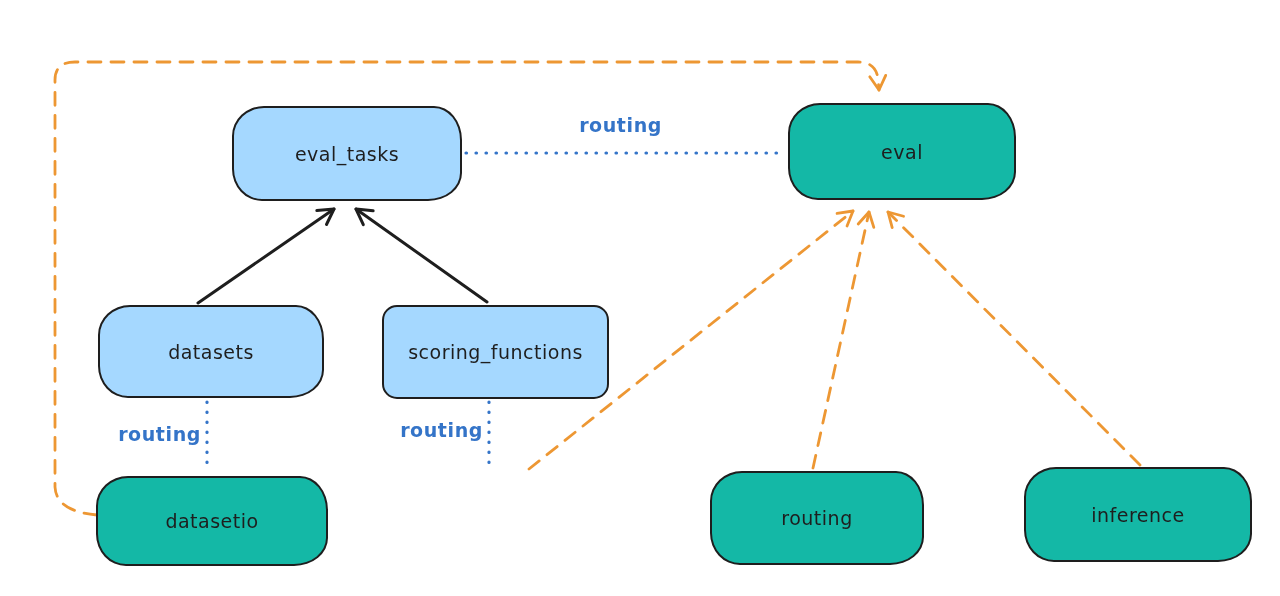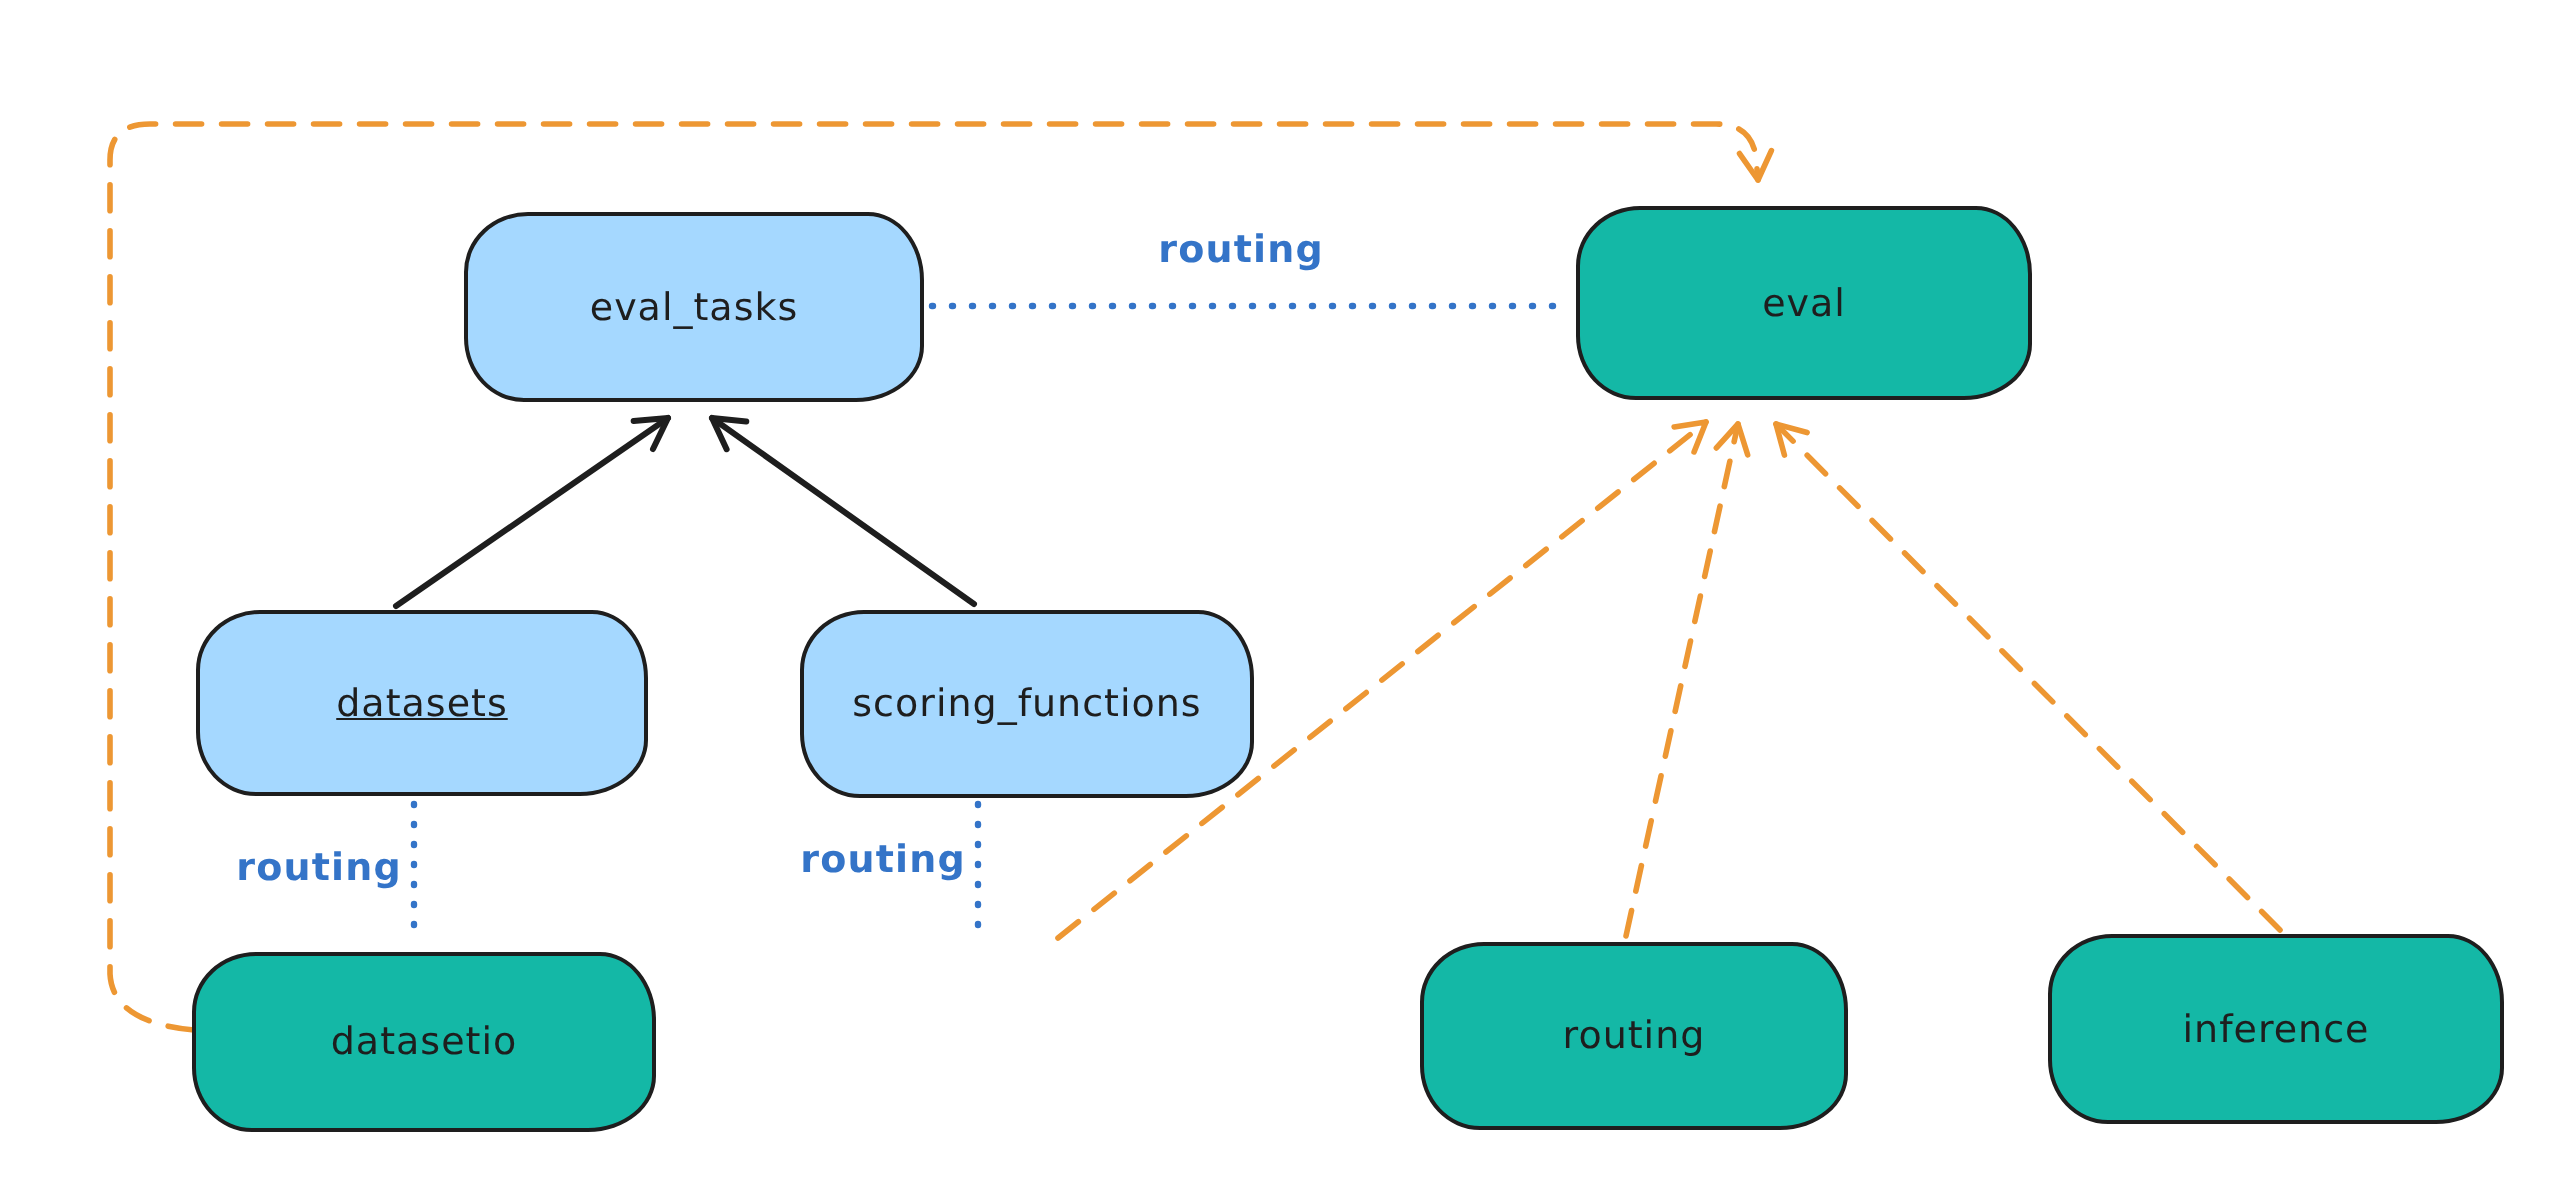--- a/index.html
+++ b/index.html
@@ -26,22 +26,22 @@
     font-size: 19px;
     letter-spacing: 0.5px;
     color: #1e1e1e;
     border-radius: 32px 28px 34px 30px / 30px 34px 28px 32px;
   }
   .node-blue  { background: #a5d8ff; }
   .node-green { background: #14b8a6; }
 
   #node-eval-tasks        { left: 232px;  top: 106px; width: 230px; height: 95px; }
   #node-eval              { left: 788px;  top: 103px; width: 228px; height: 97px; }
-  #node-datasets          { left: 98px;   top: 305px; width: 226px; height: 93px; text-decoration: underline; }
-  #node-scoring-functions { left: 400px;  top: 305px; width: 227px; height: 94px; }
+  #node-datasets          { left: 98px;   top: 305px; width: 226px; height: 93px; }
+  #node-scoring-functions { left: 382px;  top: 305px; width: 227px; height: 94px; border-radius: 15px; }
   #node-datasetio         { left: 96px;   top: 476px; width: 232px; height: 90px; }
   #node-scoring           { left: 387px;  top: 471px; width: 231px; height: 95px; }
   #node-agents            { left: 710px;  top: 471px; width: 214px; height: 94px; }
   #node-inference         { left: 1024px; top: 467px; width: 228px; height: 95px; text-align: center; }
 
   .routing-label {
     position: absolute;
     color: #3474c8;
     font-size: 19px;
     font-weight: 600;

